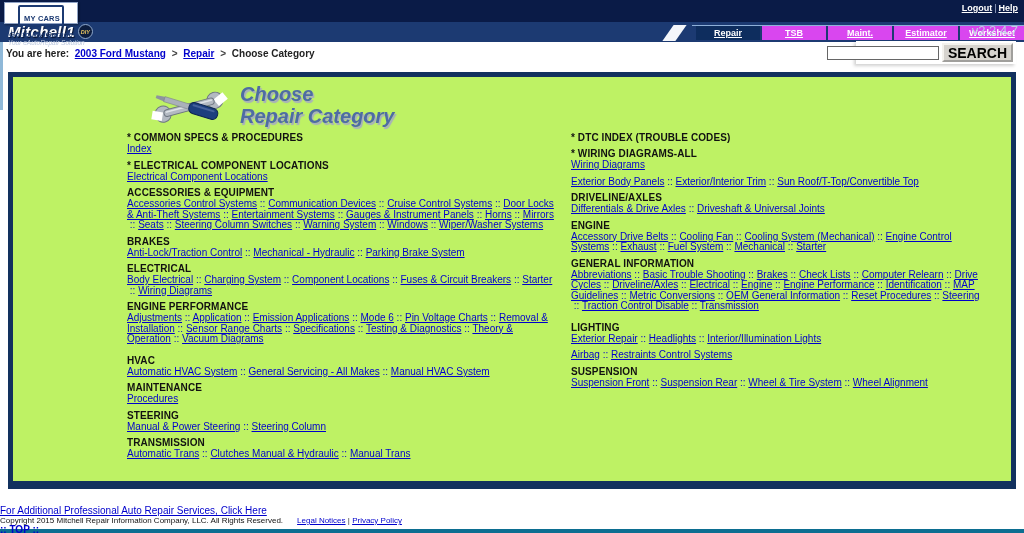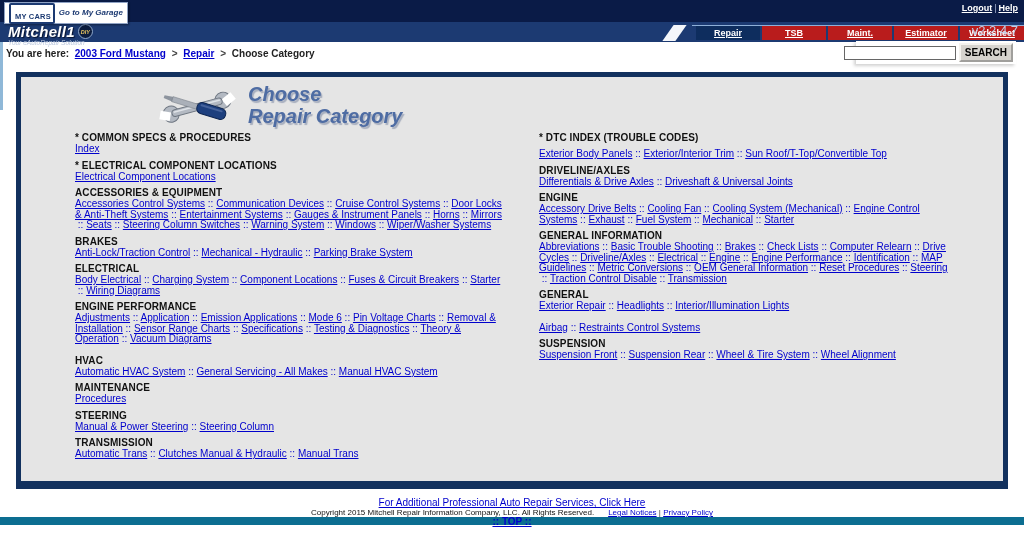--- a/index.html
+++ b/index.html
@@ -8,21 +8,21 @@
     font-family: "Liberation Sans", sans-serif;
     background:#ffffff; position:relative; overflow:hidden;
   }
   a { cursor:pointer; }
 
   
   .topbar { height:22px; background:#0a1b47; position:relative; z-index:3; }
   .mycars {
     position:absolute; left:4px; top:2px; background:#fff;
     border:1px solid #8fa2c4; display:flex; align-items:center; gap:4px;
-    padding:2px 4px; height:22px; z-index:6; box-shadow:1px 1px 2px rgba(0,0,0,.4);
+    padding:2px 4px; height:22px; z-index:6; box-shadow:1px 1px 2px rgba(0,0,0,.4);flex-direction:column;
   }
   .plate {
     border:2px solid #1c3a72; border-radius:2px; padding:1px 2px 0 2px;
     text-align:center; line-height:1;
   }
   .plate-topline { height:2px; background:#b9c6dd; margin:0 1px 1px 1px; }
   .plate-text { font-size:7.5px; font-weight:bold; color:#1c3a72; letter-spacing:0.2px; }
   .mycars-label { font-size:8px; font-weight:bold; font-style:italic; color:#1c3a72; line-height:1.15;text-align:center; }
   .top-right { position:absolute; right:6px; top:3px; text-align:right; }
   .top-links { font-size:9px; font-weight:bold; color:#fff; }
@@ -47,21 +47,21 @@
 
   .tabstrip {
     position:absolute; right:0; bottom:2px; height:15px; display:flex;
     border-top:1px solid #8fb0d8; padding-left:2px;
   }
   .wedge {
     position:absolute; left:-24px; top:-1px; width:13px; height:16px;
     background:#f4f6fa; transform:skewX(-35deg);
   }
   .tab {
-    display:block; width:64px; background:#b91c1c; color:#fff; font-size:9px;
+    display:block; width:64px; background:#d946ef; color:#fff; font-size:9px;
     font-weight:bold; text-decoration:underline; text-align:center;
     line-height:15px; margin-left:2px; white-space:nowrap;
   }
   .tab.active { background:#0e2d5e; }
 
   
   .crumbrow { height:30px; background:#fff; position:relative; }
   .edge-sliver { position:absolute; left:0; top:0; width:3px; height:68px; background:#8fb8d8; }
   .crumb { padding:6px 0 0 6px; font-size:10px; font-weight:bold; color:#222; }
   .crumb a { color:#0000cc; text-decoration:underline; }
@@ -69,49 +69,49 @@
   .search-panel {
     position:absolute; right:8px; top:-1px; width:160px; height:23px; background:#fff;
     box-shadow:-2px 2px 3px rgba(0,0,0,.18); display:flex; align-items:center;
     justify-content:flex-end; gap:3px; padding:0 3px; z-index:5;
   }
   .search-panel input {
     width:112px; height:14px; border:1px solid #666; font-size:10px;
     font-family:"Liberation Sans",sans-serif; padding:0 2px;
   }
   .search-panel button {
-    font-size:10px; font-weight:bold; background:#d6d3ce; border:2px outset #f4f2ee;
+    font-size:14px; font-weight:bold; background:#d6d3ce; border:2px outset #f4f2ee;
     height:19px; padding:0 4px; font-family:"Liberation Sans",sans-serif; color:#000;
   }
 
   
   .main {
-    margin:0 16px; height:417px; background:#e5e5e5;
+    margin:0 8px; height:417px; background:#bef264;
     border:5px solid #12315e; border-bottom-width:8px;
   }
   .title-area { display:flex; align-items:flex-start; padding:7px 0 0 135px; height:56px; }
   .tools-icon { width:84px; height:44px; flex:0 0 auto; }
   .title-text {
     margin-left:8px; font-size:20px; font-weight:bold; font-style:italic;
     color:#4e6ca3; line-height:1.08; text-shadow:1.5px 1.5px 1px #a7aebe;
   }
 
-  .columns { display:flex; padding-left:54px;gap:20px; }
+  .columns { display:flex; padding-left:114px; }
   .col { }
   .col-left { width:430px; }
   .col-right { width:418px; margin-left:14px; }
   .category-section { margin-bottom:6px; }
   .col .category-section:nth-child(7) { margin-top:11px; }
   .cat-heading { font-size:10px; font-weight:bold; color:#111; line-height:10px; margin-bottom:1px; letter-spacing:.1px; }
   .cat-links { font-size:10px; line-height:10.5px; color:#0000cc; }
   .cat-links a { color:#0000cc; text-decoration:underline; }
   .cat-links .sep { color:#0000cc; text-decoration:none; white-space:pre; }
 
   
-  .footer { height:28px; text-align:center; padding-top:8px; background:#fff; }
+  .footer { height:40px; text-align:left; padding-top:16px; background:#fff; }
   .f-link { font-size:10px; line-height:11px; }
   .f-link a { color:#0000cc; text-decoration:underline; font-weight:normal; }
   .f-copy { font-size:8px; line-height:9px; color:#111; }
   .f-copy a { color:#0000cc; text-decoration:underline; }
   .f-copy .pipe { color:#333; }
   .f-copy .legal-group { margin-left:14px; }
   .f-top { font-size:10px; font-weight:bold; line-height:10px; }
   .f-top a { color:#0000cc; text-decoration:underline; }
   .bottom-teal { height:8px; background:#0c6e91; }
 </style>
@@ -236,36 +236,40 @@
         <div class="category-section">
           <div class="cat-heading">TRANSMISSION</div>
           <div class="cat-links"><a href="#">Automatic Trans</a><span class="sep"> :: </span><a href="#">Clutches Manual &amp; Hydraulic</a><span class="sep"> :: </span><a href="#">Manual Trans</a></div>
         </div>
       </div>
     <div class="col col-right">
         <div class="category-section">
           <div class="cat-heading">* DTC INDEX (TROUBLE CODES)</div>
         </div>
         <div class="category-section">
+          <div class="cat-heading">* WIRING DIAGRAMS-ALL</div>
+          <div class="cat-links"><a href="#">Wiring Diagrams</a></div>
+        </div>
+        <div class="category-section">
           <div class="cat-links"><a href="#">Exterior Body Panels</a><span class="sep"> :: </span><a href="#">Exterior/Interior Trim</a><span class="sep"> :: </span><a href="#">Sun Roof/T-Top/Convertible Top</a></div>
         </div>
         <div class="category-section">
           <div class="cat-heading">DRIVELINE/AXLES</div>
           <div class="cat-links"><a href="#">Differentials &amp; Drive Axles</a><span class="sep"> :: </span><a href="#">Driveshaft &amp; Universal Joints</a></div>
         </div>
         <div class="category-section">
           <div class="cat-heading">ENGINE</div>
           <div class="cat-links"><a href="#">Accessory Drive Belts</a><span class="sep"> :: </span><a href="#">Cooling Fan</a><span class="sep"> :: </span><a href="#">Cooling System (Mechanical)</a><span class="sep"> :: </span><a href="#">Engine Control Systems</a><span class="sep"> :: </span><a href="#">Exhaust</a><span class="sep"> :: </span><a href="#">Fuel System</a><span class="sep"> :: </span><a href="#">Mechanical</a><span class="sep"> :: </span><a href="#">Starter</a></div>
         </div>
         <div class="category-section">
           <div class="cat-heading">GENERAL INFORMATION</div>
           <div class="cat-links"><a href="#">Abbreviations</a><span class="sep"> :: </span><a href="#">Basic Trouble Shooting</a><span class="sep"> :: </span><a href="#">Brakes</a><span class="sep"> :: </span><a href="#">Check Lists</a><span class="sep"> :: </span><a href="#">Computer Relearn</a><span class="sep"> :: </span><a href="#">Drive Cycles</a><span class="sep"> :: </span><a href="#">Driveline/Axles</a><span class="sep"> :: </span><a href="#">Electrical</a><span class="sep"> :: </span><a href="#">Engine</a><span class="sep"> :: </span><a href="#">Engine Performance</a><span class="sep"> :: </span><a href="#">Identification</a><span class="sep"> :: </span><a href="#">MAP Guidelines</a><span class="sep"> :: </span><a href="#">Metric Conversions</a><span class="sep"> :: </span><a href="#">OEM General Information</a><span class="sep"> :: </span><a href="#">Reset Procedures</a><span class="sep"> :: </span><a href="#">Steering</a><span class="sep"> :: </span><a href="#">Traction Control Disable</a><span class="sep"> :: </span><a href="#">Transmission</a></div>
         </div>
         <div class="category-section">
-          <div class="cat-heading">GENERAL</div>
+          <div class="cat-heading">LIGHTING</div>
           <div class="cat-links"><a href="#">Exterior Repair</a><span class="sep"> :: </span><a href="#">Headlights</a><span class="sep"> :: </span><a href="#">Interior/Illumination Lights</a></div>
         </div>
         <div class="category-section">
           <div class="cat-links"><a href="#">Airbag</a><span class="sep"> :: </span><a href="#">Restraints Control Systems</a></div>
         </div>
         <div class="category-section">
           <div class="cat-heading">SUSPENSION</div>
           <div class="cat-links"><a href="#">Suspension Front</a><span class="sep"> :: </span><a href="#">Suspension Rear</a><span class="sep"> :: </span><a href="#">Wheel &amp; Tire System</a><span class="sep"> :: </span><a href="#">Wheel Alignment</a></div>
         </div>
       </div>

